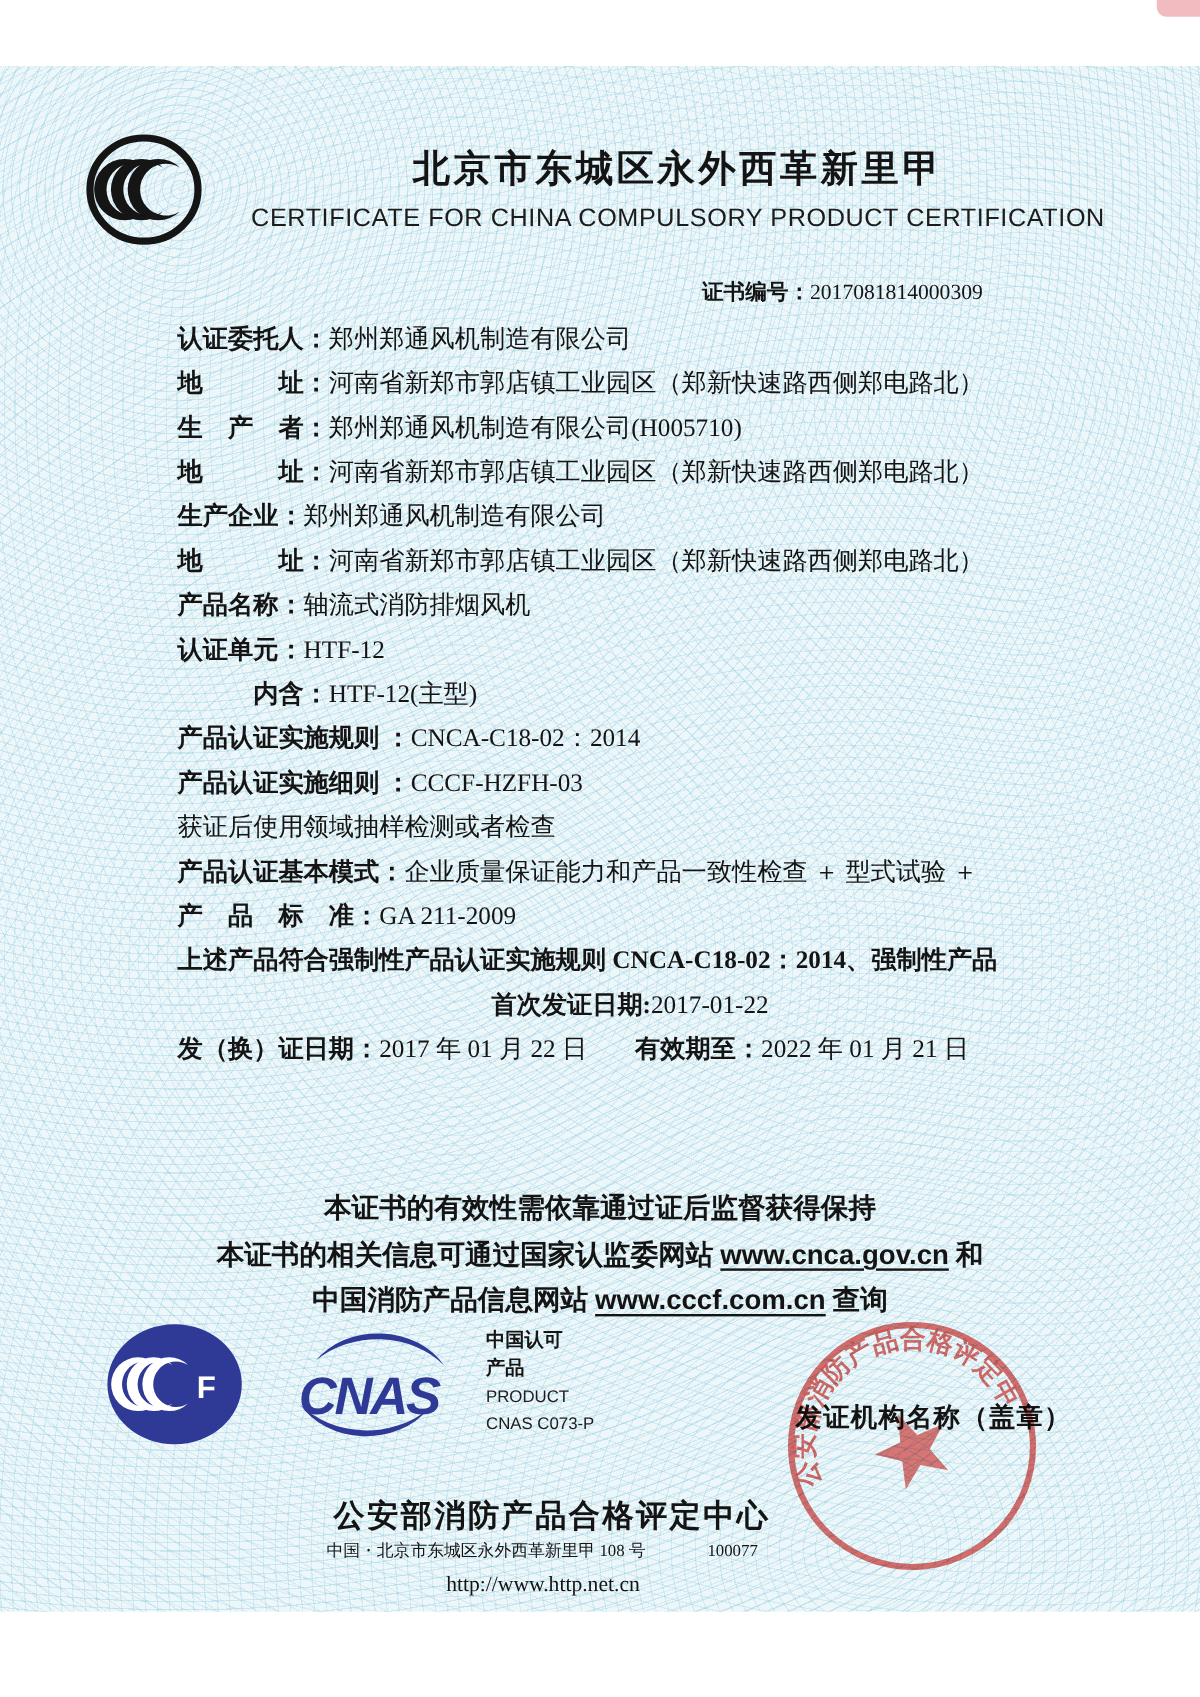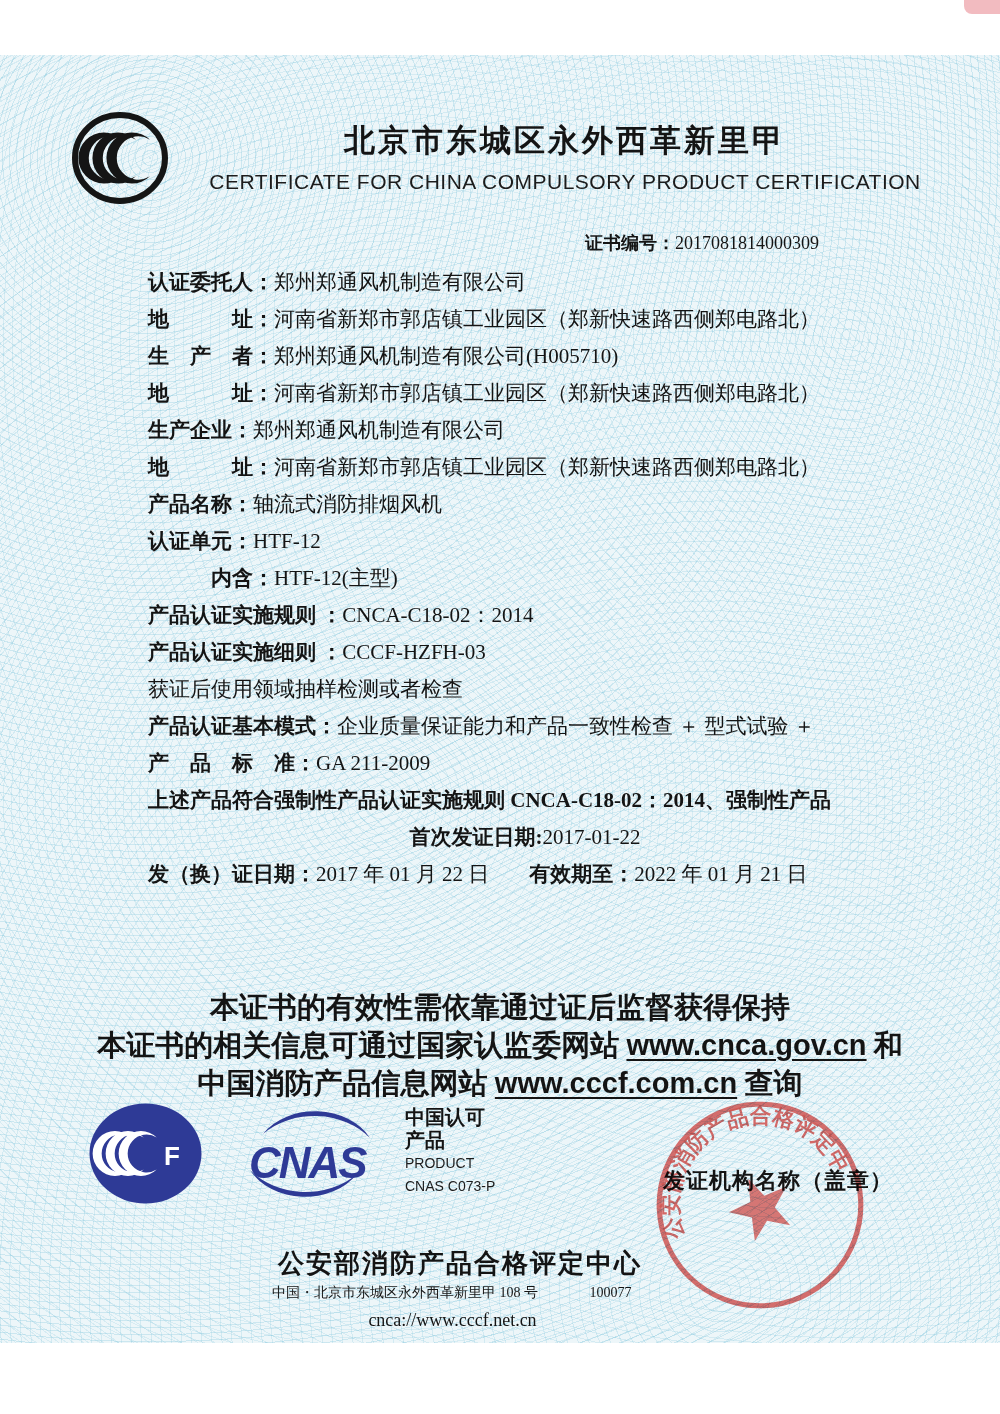--- a/index.html
+++ b/index.html
@@ -25,27 +25,27 @@
     font-size:21px;font-family:"Liberation Sans","DejaVu Sans",sans-serif;color:#1c1c1c;
     white-space:nowrap;letter-spacing:.5px;}
   .cert-no{position:absolute;left:585px;top:231px;font-size:18px;white-space:nowrap;}
   .cert-no .lbl{font-weight:bold;}
   .rows{position:absolute;left:148px;top:264px;width:724px;}
   .row{height:37px;line-height:37px;font-size:21px;white-space:nowrap;}
   .row .lbl{font-weight:bold;}
   .row.center{text-align:center;padding-left:30px;}
   .row .lbl2{font-weight:bold;margin-left:40px;}
   .notice{position:absolute;left:0;top:988px;width:1000px;text-align:center;}
-  .notice div{height:38px;line-height:38px;font-size:29px;font-weight:bold;white-space:nowrap;}
+  .notice div{height:38px;line-height:38px;font-size:23px;font-weight:bold;white-space:nowrap;}
   .notice .link{font-family:"Liberation Sans","DejaVu Sans",sans-serif;font-weight:600;
     text-decoration:underline;text-underline-offset:4px;}
   .cccf-logo{position:absolute;left:88px;top:1102px;width:115px;height:103px;}
   .cnas-logo{position:absolute;left:243px;top:1100px;width:134px;height:108px;}
   .accred{position:absolute;left:405px;top:1106px;}
-  .accred .cn{font-size:20px;line-height:23px;font-weight:bold;}
+  .accred .cn{font-size:16px;line-height:23px;font-weight:bold;}
   .accred .en{font-size:14px;line-height:23px;
     font-family:"Liberation Sans","DejaVu Sans",sans-serif;color:#1c1c1c;}
   .issuer-label{position:absolute;left:663px;top:1166px;font-size:22px;font-weight:bold;
     letter-spacing:1px;z-index:2;white-space:nowrap;}
   .stamp{position:absolute;left:652px;top:1097px;width:216px;height:216px;
     transform:rotate(-24deg);mix-blend-mode:multiply;opacity:.92;z-index:3;}
   .footer-org{position:absolute;left:0;top:1246px;width:920px;text-align:center;
     font-size:26px;font-weight:bold;letter-spacing:2px;white-space:nowrap;}
   .footer-addr{position:absolute;left:272px;top:1284px;font-size:14px;white-space:nowrap;}
   .footer-addr .post{margin-left:48px;}
@@ -144,13 +144,13 @@
       <textPath href="#ringPath" startOffset="2">公安部消防产品合格评定中心</textPath>
     </text>
   </svg>
 </div>
 
 <div class="footer-org">公安部消防产品合格评定中心</div>
 <div class="footer-addr">
   <span>中国・北京市东城区永外西革新里甲 108 号</span>
   <span class="post">100077</span>
 </div>
-<div class="footer-url">cnca://www.cccf.net.cn</div>
+<div class="footer-url">http://www.http.net.cn</div>
 
 </body></html>

